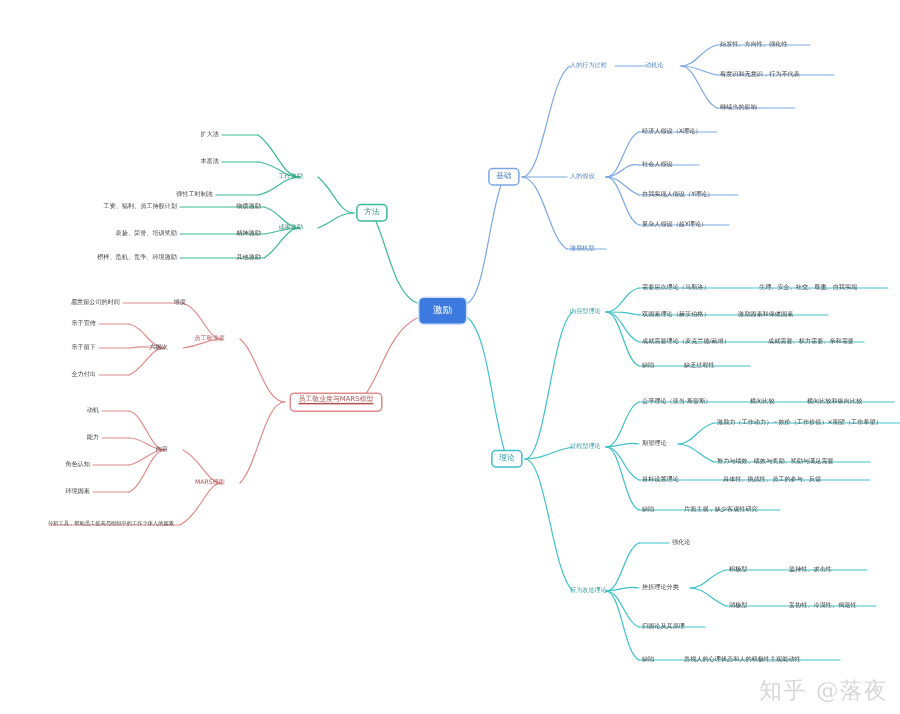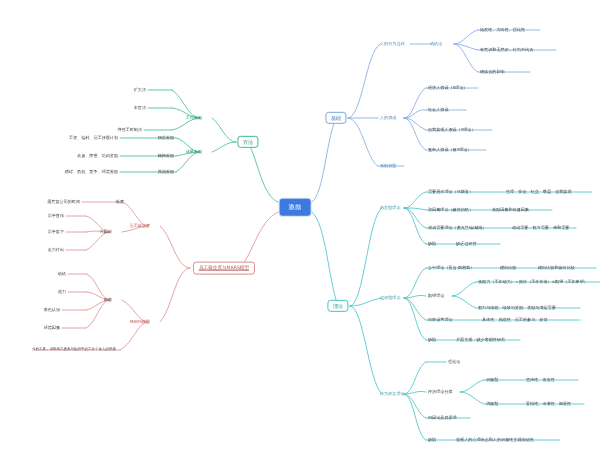--- a/index.html
+++ b/index.html
@@ -288,14 +288,15 @@
   <div class="node leaf" style="left:428px; top:392px;">挫折理论分类</div>
   <div class="node leaf" style="left:486px; top:380px;">积极型</div>
   <div class="node leaf" style="left:526px; top:380px;">坚持性、攻击性</div>
   <div class="node leaf" style="left:486px; top:404px;">消极型</div>
   <div class="node leaf" style="left:526px; top:404px;">妥协性、冷漠性、倒退性</div>
 
   <div class="node leaf" style="left:428px; top:418px;">归因论及其原理</div>
   <div class="node leaf" style="left:428px; top:440px;">缺陷</div>
   <div class="node leaf" style="left:456px; top:440px;">忽视人的心理状态和人的积极性主观能动性</div>
 
+  <div class="wm">知乎 @落夜</div>
 
 </div>
 
 </body></html>

